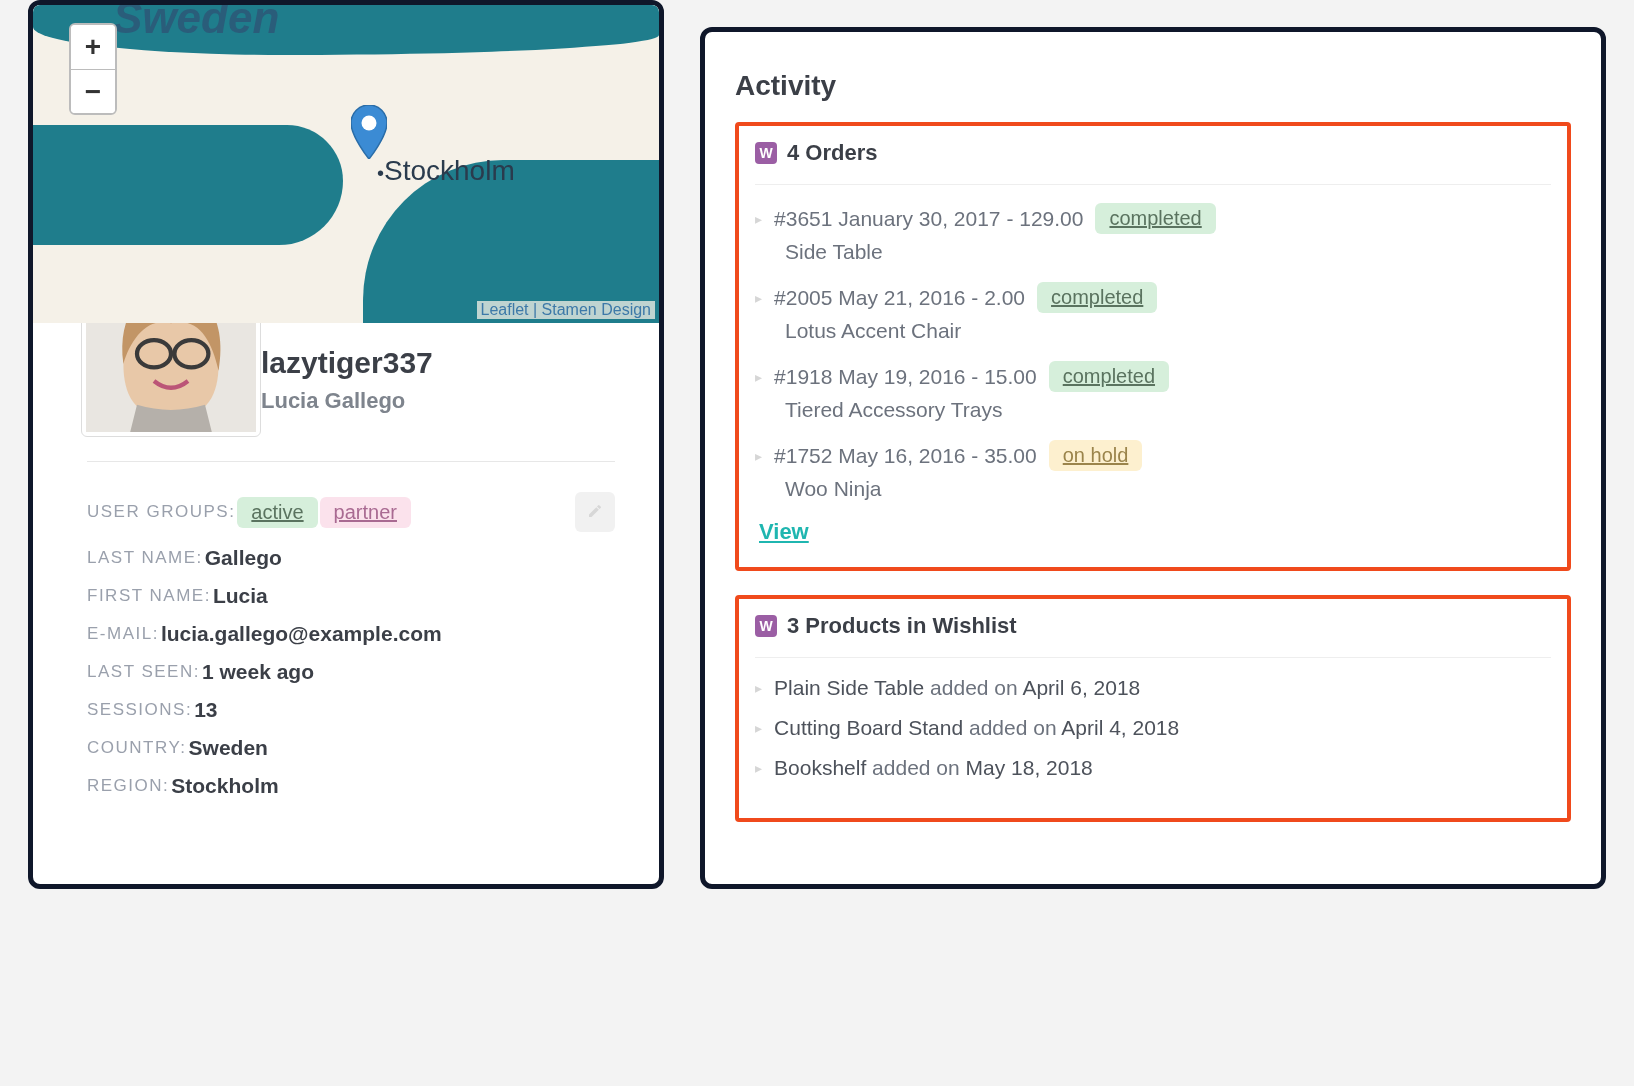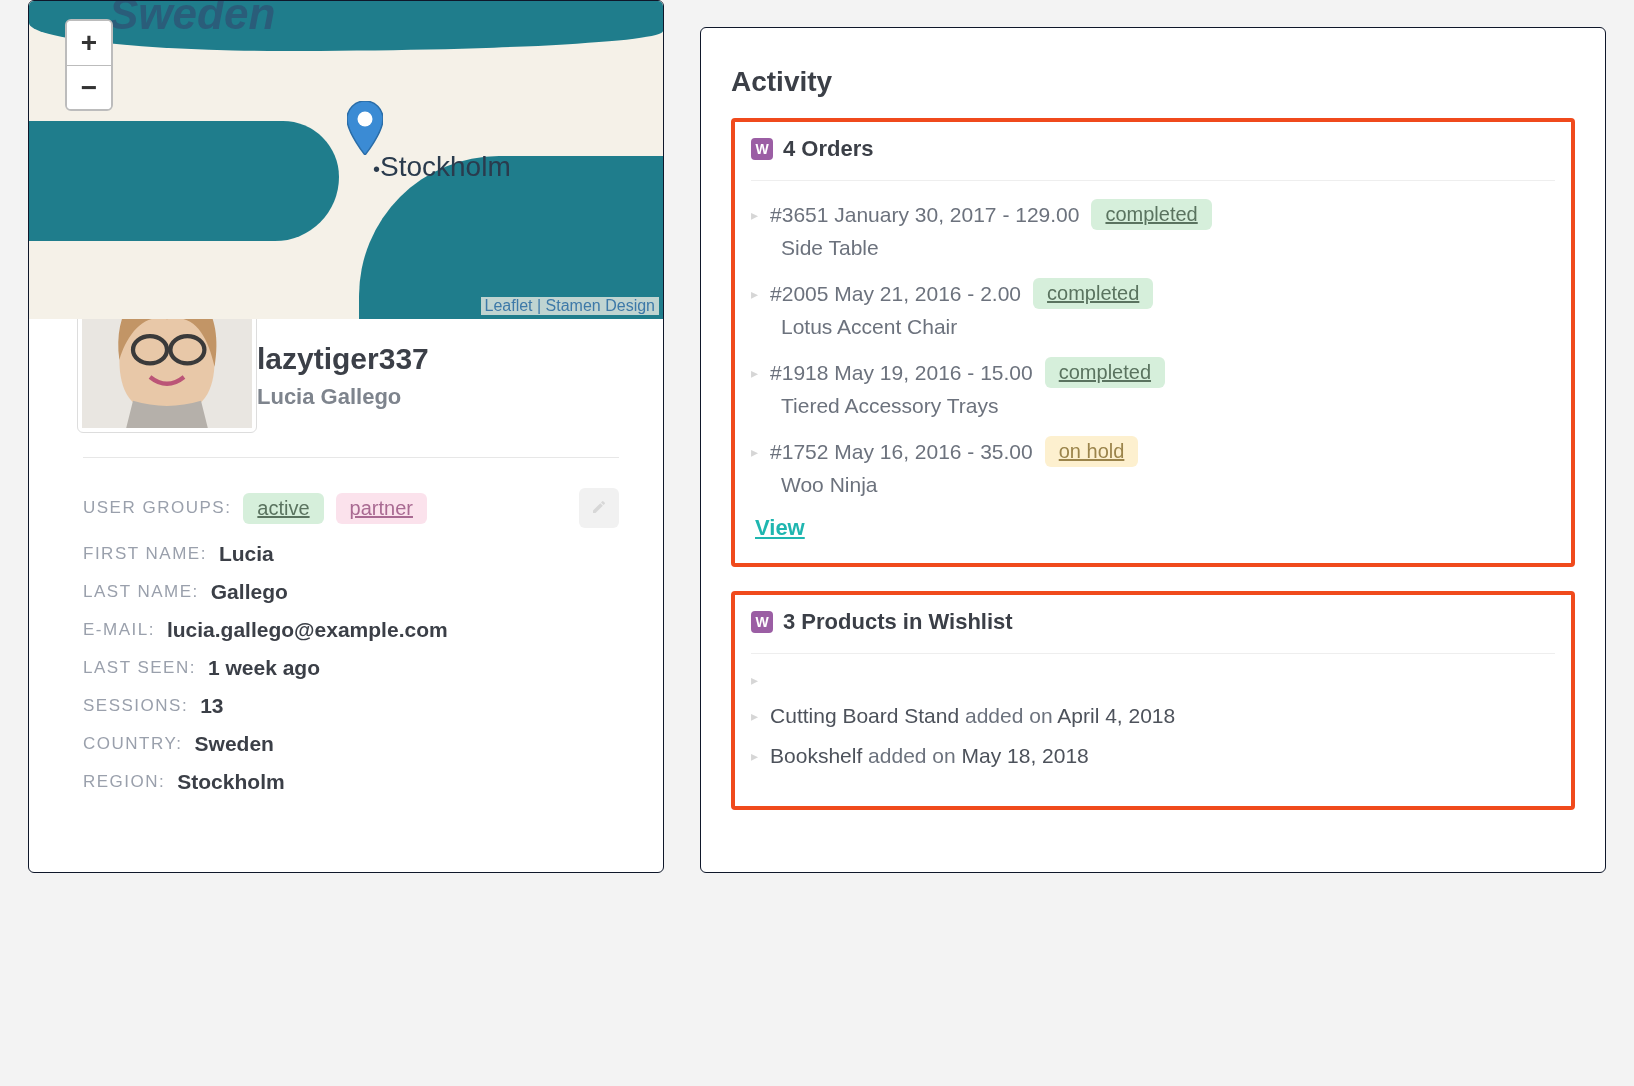--- a/index.html
+++ b/index.html
@@ -9,22 +9,22 @@
     color: #4a4f56;
     padding: 0;
   }
   .page {
     display: flex;
     gap: 36px;
     padding: 0 28px 20px 28px;
   }
   .card {
     background: #fff;
-    border: 1px solid #0f172a;
-    border-radius: 6px;
+    border: 5px solid #0f172a;
+    border-radius: 12px;
     overflow: hidden;
   }
   .left-col { width: 636px; }
   .right-col { flex: 1; margin-top: 27px; }
 
   
   .map {
     position: relative;
     height: 318px;
     background: #f5f1e8;
@@ -82,21 +82,21 @@
   .avatar svg { width:100%; height:100%; display:block; }
   .profile-names h2 { font-size:30px; font-weight:700; color:#3b3f47; margin-bottom:8px; }
   .profile-names .full-name { font-size:22px; color:#7e848d; font-weight:600; }
 
   
   .details {
     padding: 0 44px 20px 54px;
   }
   .details hr { border:none; border-top:1px solid #e7e7e7; margin-bottom:30px; }
   .detail-row {
-    display:flex; align-items:center; gap:12px;
+    display:flex; align-items:center; gap:2px;
     margin-bottom:14px; font-size:21px;
   }
   .detail-row .label {
     color:#9aa0ac; letter-spacing:1.5px; font-size:17px; font-weight:500;
     text-transform:uppercase;
   }
   .detail-row .value { color:#3b3f47; font-weight:600; }
   .badge {
     display:inline-block; padding:4px 14px; border-radius:6px;
     font-size:20px; font-weight:500;text-decoration:underline;
@@ -201,26 +201,26 @@
         <span style="flex:1"></span>
         <button class="edit-btn">
           <span>
             <svg width="16" height="16" viewBox="0 0 24 24">
                 <path fill="#d7d7d7" d="M3 17.25V21h3.75l11-11-3.75-3.75-11 11zM20.7 7.04a1 1 0 0 0 0-1.41l-2.34-2.34a1 1 0 0 0-1.41 0L15 5.24l3.75 3.75 1.95-1.95z"></path>
               </svg>
           </span>
         </button>
       </div>
       <div class="detail-row">
+          <span class="label">LAST NAME:</span>
+          <span class="value">Gallego</span>
+        </div>
+      <div class="detail-row">
           <span class="label">FIRST NAME:</span>
           <span class="value">Lucia</span>
-        </div>
-      <div class="detail-row">
-          <span class="label">LAST NAME:</span>
-          <span class="value">Gallego</span>
         </div>
       <div class="detail-row">
           <span class="label">E-MAIL:</span>
           <span class="value">lucia.gallego@example.com</span>
         </div>
       <div class="detail-row">
           <span class="label">LAST SEEN:</span>
           <span class="value">1 week ago</span>
         </div>
       <div class="detail-row">
@@ -284,20 +284,21 @@
     </div>
 
     <div class="section">
       <div class="section-header">
         <span class="wbadge">W</span>
         <span>3 Products in Wishlist</span>
       </div>
       <div id="wishlist-list">
           <div class="wish-item">
             <span class="caret">▸</span>
+            <span><span class="name">Plain Side Table</span> <span>added on</span> <span class="date">April 6, 2018</span></span>
           </div>
           <div class="wish-item">
             <span class="caret">▸</span>
             <span><span class="name">Cutting Board Stand</span> <span>added on</span> <span class="date">April 4, 2018</span></span>
           </div>
           <div class="wish-item">
             <span class="caret">▸</span>
             <span><span class="name">Bookshelf</span> <span>added on</span> <span class="date">May 18, 2018</span></span>
           </div>
         </div>

